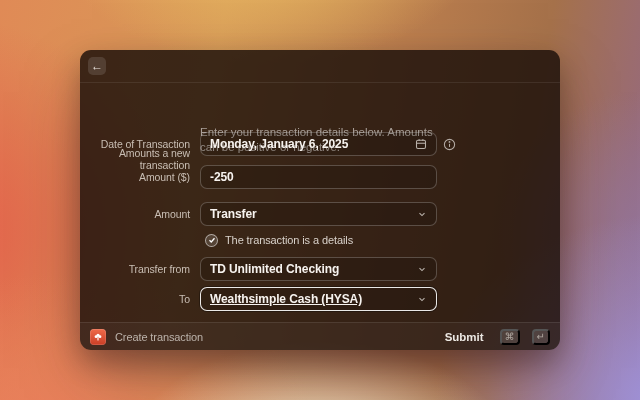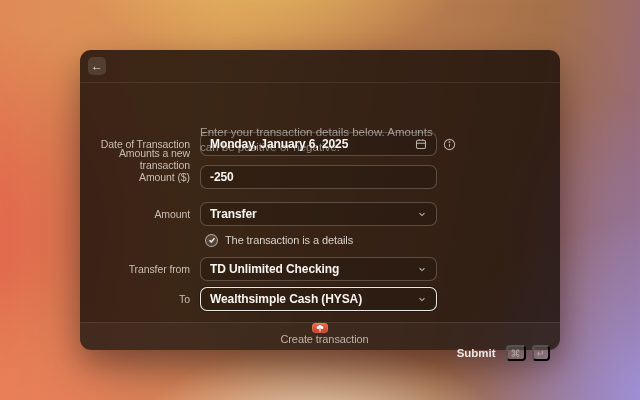--- a/index.html
+++ b/index.html
@@ -51,47 +51,48 @@
     color:#f7f3ef; font-size:12px; font-weight:bold; letter-spacing:-0.1px;
     display:flex; align-items:center; padding:0 9px;
     font-family:"Liberation Sans", sans-serif;
   }
   input.field { outline:none; }
   .field.with-icon { justify-content:space-between; }
   .select { justify-content:space-between; cursor:pointer; }
   .select.focused {
     border:1.5px solid rgba(255,255,255,0.9);
     box-shadow:0 0 0 1px rgba(0,0,0,0.3);
+    text-decoration:underline;
   }
   .icon { display:inline-flex; align-items:center; justify-content:center; color:#b9b1aa; }
   .info-icon { position:absolute; left:363px; color:#b3aaa3; }
   .chk-row { display:flex; align-items:center; gap:7px; position:absolute; left:125px; }
   .chk-circle {
     width:13px; height:13px; border-radius:50%;
     background:rgba(255,255,255,0.14);
     border:1px solid rgba(255,255,255,0.55);
     display:flex; align-items:center; justify-content:center; cursor:pointer;
     color:#fff;
   }
   .chk-label { font-size:11px; color:#d9d2cb; letter-spacing:-0.1px; }
   .modal-footer {
     position:absolute; left:0; right:0; bottom:0; height:28px;
     border-top:1px solid rgba(255,255,255,0.09);
     background:rgba(255,255,255,0.035);
     border-radius:0 0 11px 11px;
-    display:flex; align-items:center; padding:0 10px;flex-direction:column;
+    display:flex; align-items:center; padding:0 10px;
   }
   .app-badge {
     width:16px; height:16px; border-radius:4px;
     background:linear-gradient(180deg,#ef6b4a,#c83e26);
     display:flex; align-items:center; justify-content:center;
     box-shadow:inset 0 0 0 0.5px rgba(255,255,255,0.25);
   }
   .footer-label { margin-left:9px; font-size:11px; color:#bcb3ab; letter-spacing:-0.1px; }
-  .footer-right { margin-left:auto; display:flex; align-items:center; gap:6px; }
+  .footer-right { margin-left:auto; display:flex; align-items:center; gap:12px; }
   .submit-label { font-size:11.5px; font-weight:bold; color:#ece8e3; margin-right:4px; }
   .key-badge {
     min-width:17px; height:16px; padding:0 3px; border-radius:4px;
     background:rgba(255,255,255,0.12);
     color:#aea69f; font-size:10px;
     display:flex; align-items:center; justify-content:center; cursor:pointer;
   }
   svg { display:block; }
 </style>
 </head>

